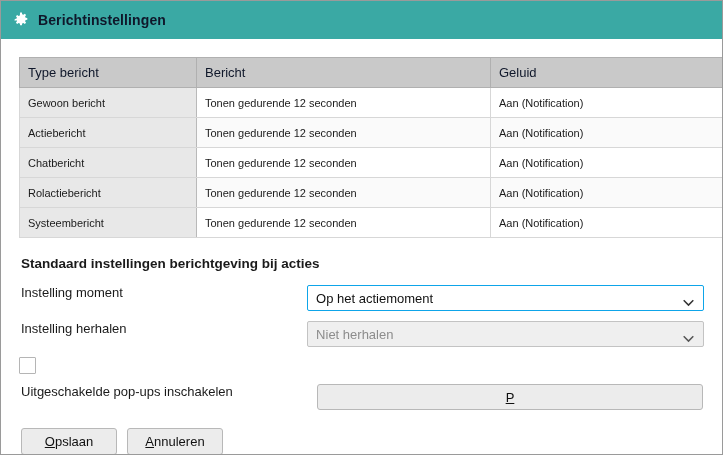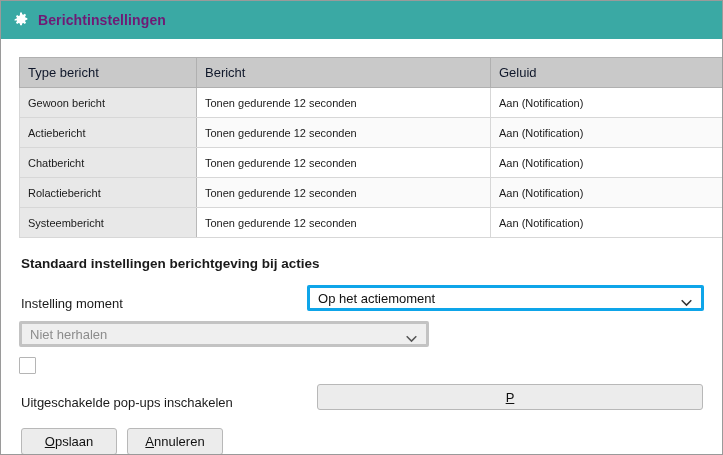--- a/index.html
+++ b/index.html
@@ -30,21 +30,21 @@
     box-sizing: border-box;
   }
   .titlebar .gear {
     width: 16px;
     height: 16px;
     margin-right: 9px;
     display: inline-block;
     flex: none;
   }
   .titlebar .title {
-    color: #701a75;
+    color: #0f172a;
     font-size: 14px;
     font-weight: bold;
     letter-spacing: 0.1px;
   }
   .content {
     padding: 18px 18px 0 18px;
   }
   table.settings {
     width: 686px;
     border-collapse: collapse;
@@ -82,34 +82,34 @@
   .col-msg  { width: 277px; }
   .col-snd  { width: 247px; }
 
   .section-title {
     font-weight: bold;
     font-size: 13.5px;
     margin: 18px 0 14px 2px;
   }
   .form-row {
     display: flex;
-    align-items: flex-end;
+    align-items: flex-start;
     margin-bottom: 10px;
   }
   .form-label {
     width: 298px;
     font-size: 13px;
     padding-left: 2px;
     box-sizing: border-box;
   }
   .select {
     width: 410px;
     height: 26px;
     box-sizing: border-box;
-    border: 3px solid #0ea5e9;
+    border: 1px solid #0ea5e9;
     border-radius: 2px;
     background: #ffffff;
     display: flex;
     align-items: center;
     padding: 0 8px;
     font-size: 13px;
     position: relative;
     color: #111;
   }
   .select.disabled {
@@ -233,20 +233,21 @@
         <span>Op het actiemoment</span>
         <span class="chev">
           <svg viewBox="0 0 11 7" width="11" height="7" aria-hidden="true">
             <path d="M0.7 0.8 L5.5 5.6 L10.3 0.8" fill="none" stroke="#333333" stroke-width="1.5"></path>
           </svg>
         </span>
       </div>
     </div>
 
     <div class="form-row">
+      <div class="form-label">Instelling herhalen</div>
       <div class="select disabled">
         <span>Niet herhalen</span>
         <span class="chev">
           <svg viewBox="0 0 11 7" width="11" height="7" aria-hidden="true">
             <path d="M0.7 0.8 L5.5 5.6 L10.3 0.8" fill="none" stroke="#555555" stroke-width="1.5"></path>
           </svg>
         </span>
       </div>
     </div>
 

